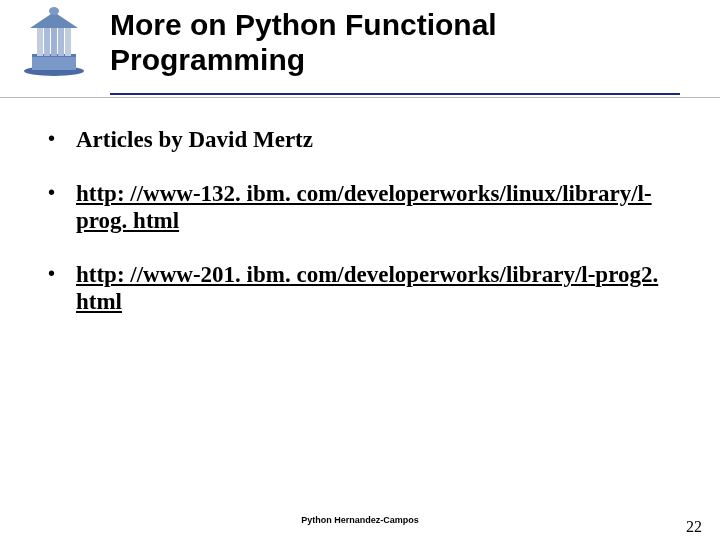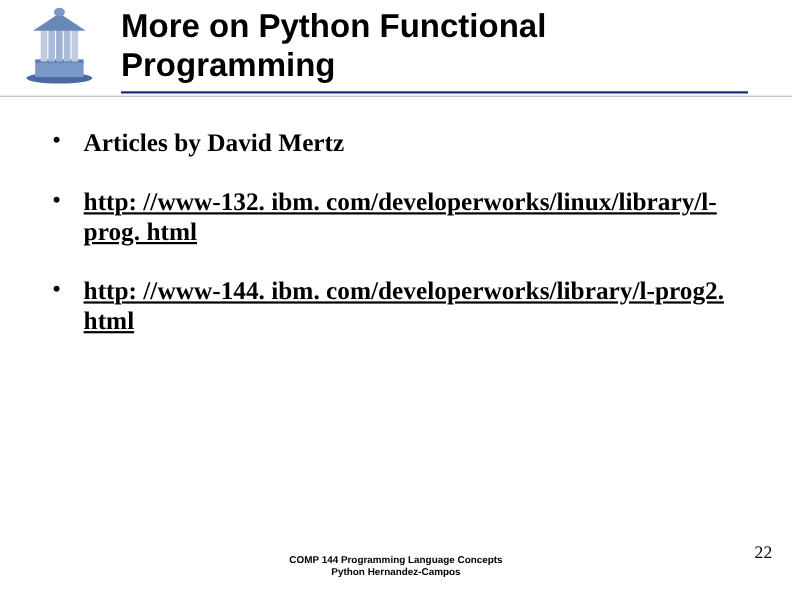--- a/index.html
+++ b/index.html
@@ -27,21 +27,21 @@
       height: 72px;
     }
     .title {
       font-family: Arial, Helvetica, sans-serif;
       font-weight: bold;
       font-size: 30px;
       color: #000000;
       margin-left: 110px;
       margin-right: 40px;
       line-height: 1.15;
-      padding-bottom: 6px;
+      padding-bottom: 16px;
     }
     .title-underline {
       border-bottom: 2px solid #18277f;
       margin-bottom: 2px;
     }
     .title-shadow {
       border-bottom: 1px solid #b8b8b8;
     }
     .content {
       margin-top: 28px;
@@ -76,21 +76,21 @@
       width: 100%;
       text-align: center;
       font-family: Arial, Helvetica, sans-serif;
       font-size: 9px;
       font-weight: bold;
       color: #000000;
       line-height: 1.2;
     }
     .page-number {
       position: absolute;
-      bottom: 28px;
+      bottom: 4px;
       right: 18px;
       font-family: "Times New Roman", serif;
       font-size: 16px;
       color: #000000;
     }
   </style>
 </head>
 <body>
 
 <div class="header-container">
@@ -116,22 +116,21 @@
   <div class="bullet-item">
     <span class="bullet-dot">•</span>
     <span class="bullet-text">Articles by David Mertz</span>
   </div>
   <div class="bullet-item">
     <span class="bullet-dot">•</span>
     <span class="bullet-text link-text">http: //www-132. ibm. com/developerworks/linux/library/l-prog. html</span>
   </div>
   <div class="bullet-item">
     <span class="bullet-dot">•</span>
-    <span class="bullet-text link-text">http: //www-144. ibm. com/developerworks/library/l-prog2. html</span>
+    <span class="bullet-text link-text">http: //www-201. ibm. com/developerworks/library/l-prog2. html</span>
   </div>
 </div>
 
 <div class="footer">
-  <div>COMP 144 Programming Language Concepts</div>
   <div>Python Hernandez-Campos</div>
 </div>
 
 <div class="page-number">22</div>
 
 </body></html>

